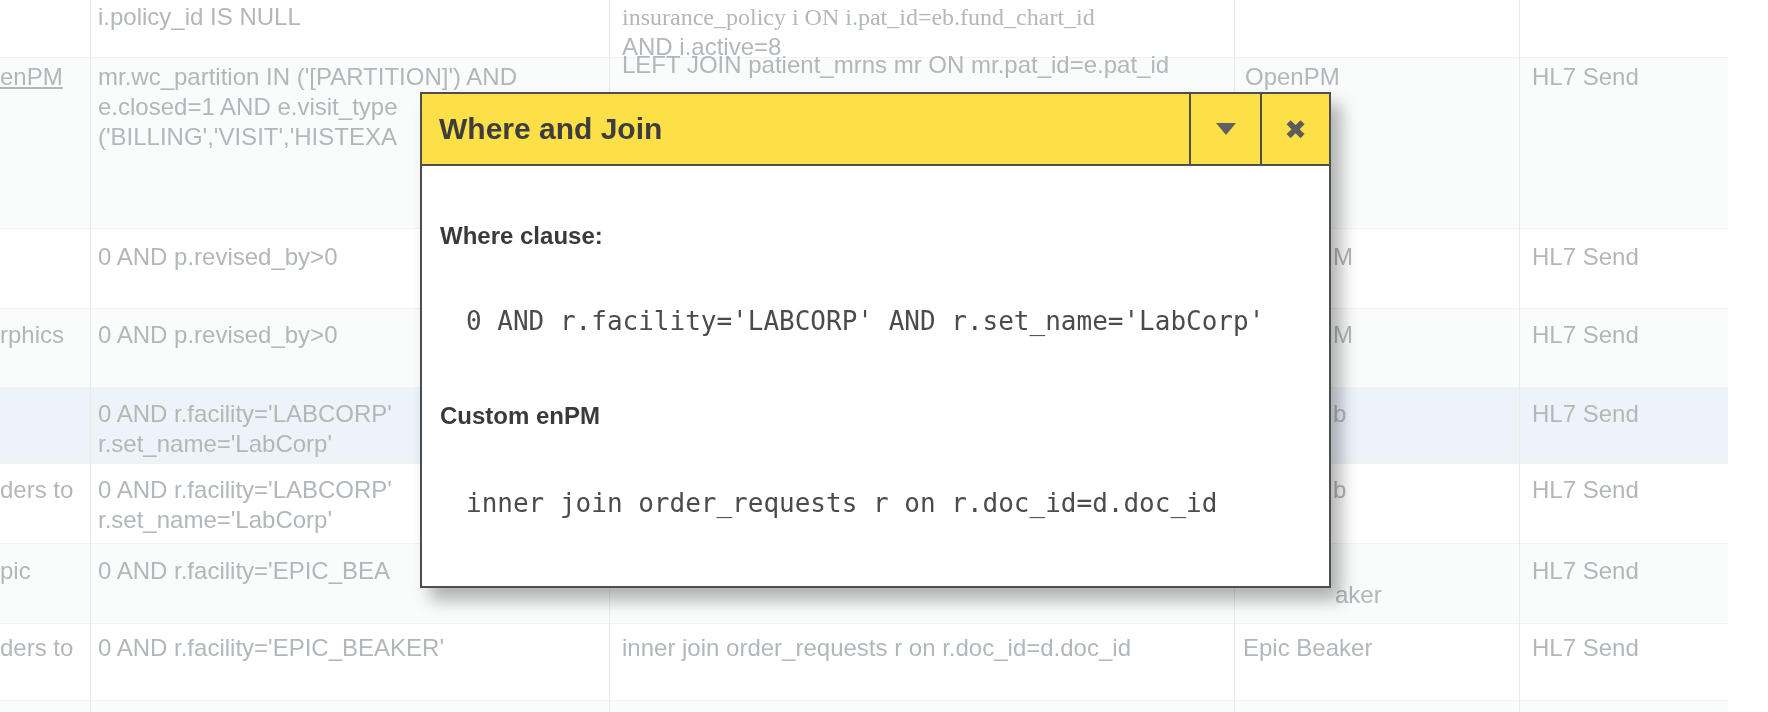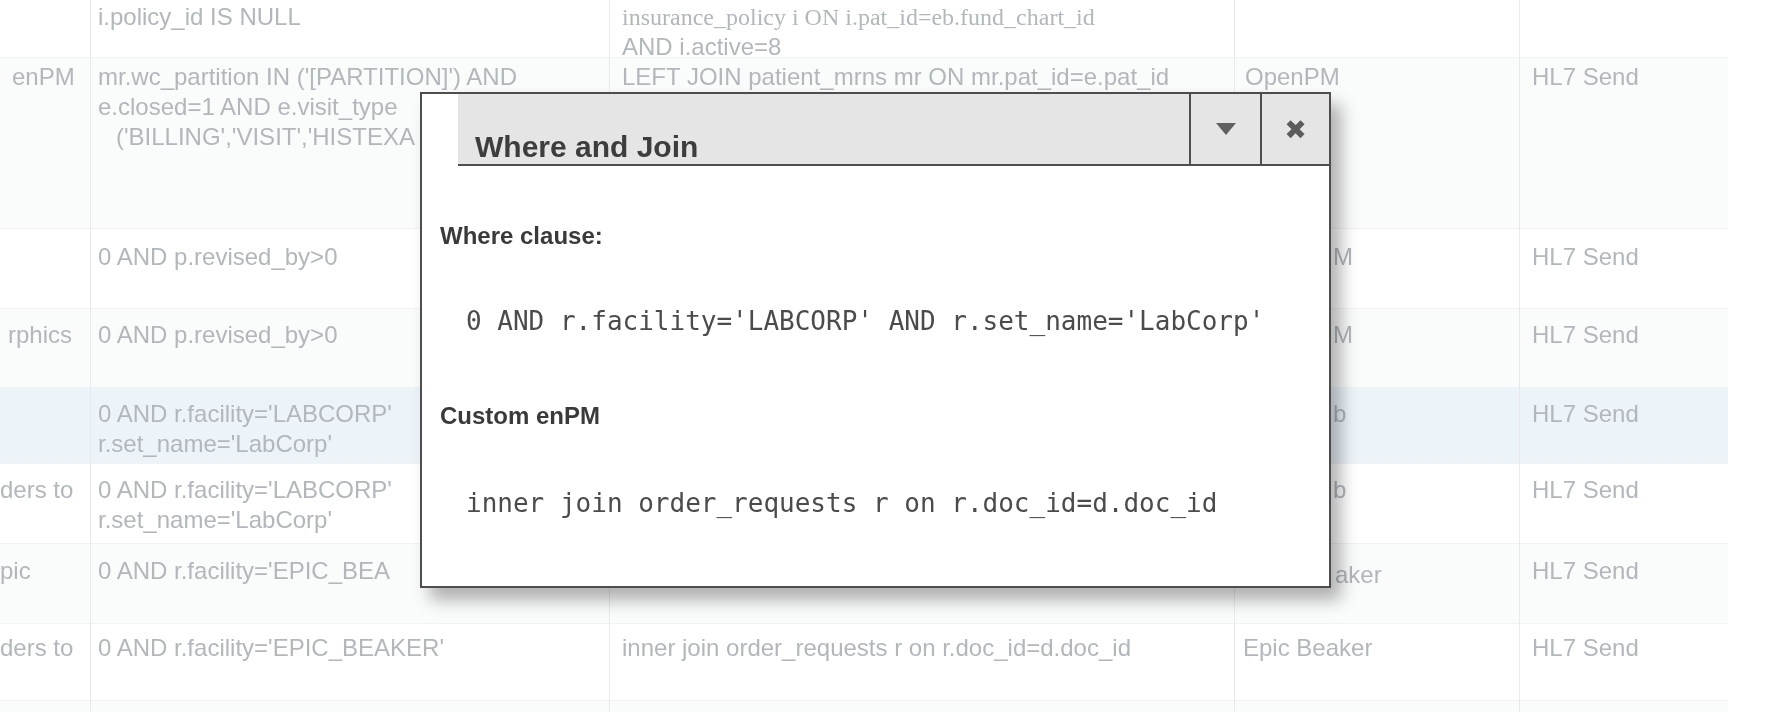--- a/index.html
+++ b/index.html
@@ -18,22 +18,22 @@
     position:absolute;font-size:24px;line-height:30px;color:#b2b7bc;
     white-space:pre;letter-spacing:0;
   }
   
   .modal{
     position:absolute;left:420px;top:92px;width:911px;height:496px;
     background:#ffffff;border:2px solid #4e4e4e;box-sizing:border-box;
     box-shadow:10px 12px 16px rgba(0,0,0,0.30);z-index:10;
   }
   .modal-header{
-    position:absolute;left:0;top:0;right:0;height:70px;background:#e5e5e5;
-    border-bottom:2px solid #4e4e4e;display:flex;align-items:flex-end;cursor:move;margin-left:36px;
+    position:absolute;left:0;top:0;right:0;height:70px;background:#fde047;
+    border-bottom:2px solid #4e4e4e;display:flex;align-items:center;cursor:move;
   }
   .modal-title{
     flex:1;font-size:30px;font-weight:bold;color:#3d3d3d;padding-left:17px;
     white-space:nowrap;overflow:hidden;
   }
   .hdr-btn{
     height:70px;display:flex;align-items:center;justify-content:center;
     border-left:2px solid #4e4e4e;box-sizing:border-box;cursor:pointer;
   }
   .hdr-btn.min{width:71px;}
@@ -79,51 +79,51 @@
       <div class="row-band g" style="top: 700px; height: 12px;"></div>
       <div class="row-line" style="top: 700px;"></div>
       <div class="col-line" style="left: 90px;"></div>
       <div class="col-line" style="left: 609px;"></div>
       <div class="col-line" style="left: 1234px;"></div>
       <div class="col-line" style="left: 1519px;"></div>
       <div class="col-line" style="left: 1756px;"></div>
       <span class="cell" style="left: 98px; top: 2px;">i.policy_id IS NULL</span>
       <span class="cell" style="left: 622px; top: 2px; font-family: Liberation Serif, serif;">insurance_policy i ON i.pat_id=eb.fund_chart_id</span>
       <span class="cell" style="left: 622px; top: 32px;">AND i.active=8</span>
-      <span class="cell" style="left: 12px; top: 62px;">enPM</span>
+      <span class="cell" style="left: 0px; top: 62px; text-decoration: underline;">enPM</span>
       <span class="cell" style="left: 98px; top: 62px;">mr.wc_partition IN ('[PARTITION]') AND</span>
       <span class="cell" style="left: 98px; top: 92px;">e.closed=1 AND e.visit_type</span>
-      <span class="cell" style="left: 116px; top: 122px;">('BILLING','VISIT','HISTEXA</span>
-      <span class="cell" style="left: 622px; top: 62px;">LEFT JOIN patient_mrns mr ON mr.pat_id=e.pat_id</span>
+      <span class="cell" style="left: 98px; top: 122px;">('BILLING','VISIT','HISTEXA</span>
+      <span class="cell" style="left: 622px; top: 50px;">LEFT JOIN patient_mrns mr ON mr.pat_id=e.pat_id</span>
       <span class="cell" style="left: 1245px; top: 62px;">OpenPM</span>
       <span class="cell" style="left: 1532px; top: 62px;">HL7 Send</span>
       <span class="cell" style="left: 1763px; top: 62px;">O</span>
       <span class="cell" style="left: 98px; top: 242px;">0 AND p.revised_by&gt;0</span>
       <span class="cell" style="left: 1333px; top: 242px;">M</span>
       <span class="cell" style="left: 1532px; top: 242px;">HL7 Send</span>
       <span class="cell" style="left: 1763px; top: 242px;">O</span>
-      <span class="cell" style="left: 8px; top: 320px;">rphics</span>
+      <span class="cell" style="left: 0px; top: 320px;">rphics</span>
       <span class="cell" style="left: 98px; top: 320px;">0 AND p.revised_by&gt;0</span>
       <span class="cell" style="left: 1333px; top: 320px;">M</span>
       <span class="cell" style="left: 1532px; top: 320px;">HL7 Send</span>
       <span class="cell" style="left: 1763px; top: 320px;">O</span>
       <span class="cell" style="left: 98px; top: 399px;">0 AND r.facility='LABCORP'</span>
       <span class="cell" style="left: 98px; top: 429px;">r.set_name='LabCorp'</span>
       <span class="cell" style="left: 1333px; top: 399px;">b</span>
       <span class="cell" style="left: 1532px; top: 399px;">HL7 Send</span>
       <span class="cell" style="left: 1763px; top: 399px;">L</span>
       <span class="cell" style="left: 0px; top: 475px;">ders to</span>
       <span class="cell" style="left: 98px; top: 475px;">0 AND r.facility='LABCORP'</span>
       <span class="cell" style="left: 98px; top: 505px;">r.set_name='LabCorp'</span>
       <span class="cell" style="left: 1333px; top: 475px;">b</span>
       <span class="cell" style="left: 1532px; top: 475px;">HL7 Send</span>
       <span class="cell" style="left: 1763px; top: 475px;">L</span>
       <span class="cell" style="left: 0px; top: 556px;">pic</span>
       <span class="cell" style="left: 98px; top: 556px;">0 AND r.facility='EPIC_BEA</span>
-      <span class="cell" style="left: 1335px; top: 560px;">aker</span>
+      <span class="cell" style="left: 1335px; top: 580px;">aker</span>
       <span class="cell" style="left: 1532px; top: 556px;">HL7 Send</span>
       <span class="cell" style="left: 1763px; top: 556px;">L</span>
       <span class="cell" style="left: 0px; top: 633px;">ders to</span>
       <span class="cell" style="left: 98px; top: 633px;">0 AND r.facility='EPIC_BEAKER'</span>
       <span class="cell" style="left: 622px; top: 633px;">inner join order_requests r on r.doc_id=d.doc_id</span>
       <span class="cell" style="left: 1243px; top: 633px;">Epic Beaker</span>
       <span class="cell" style="left: 1532px; top: 633px;">HL7 Send</span>
       <span class="cell" style="left: 1763px; top: 633px;">L</span>
     </div>
 

